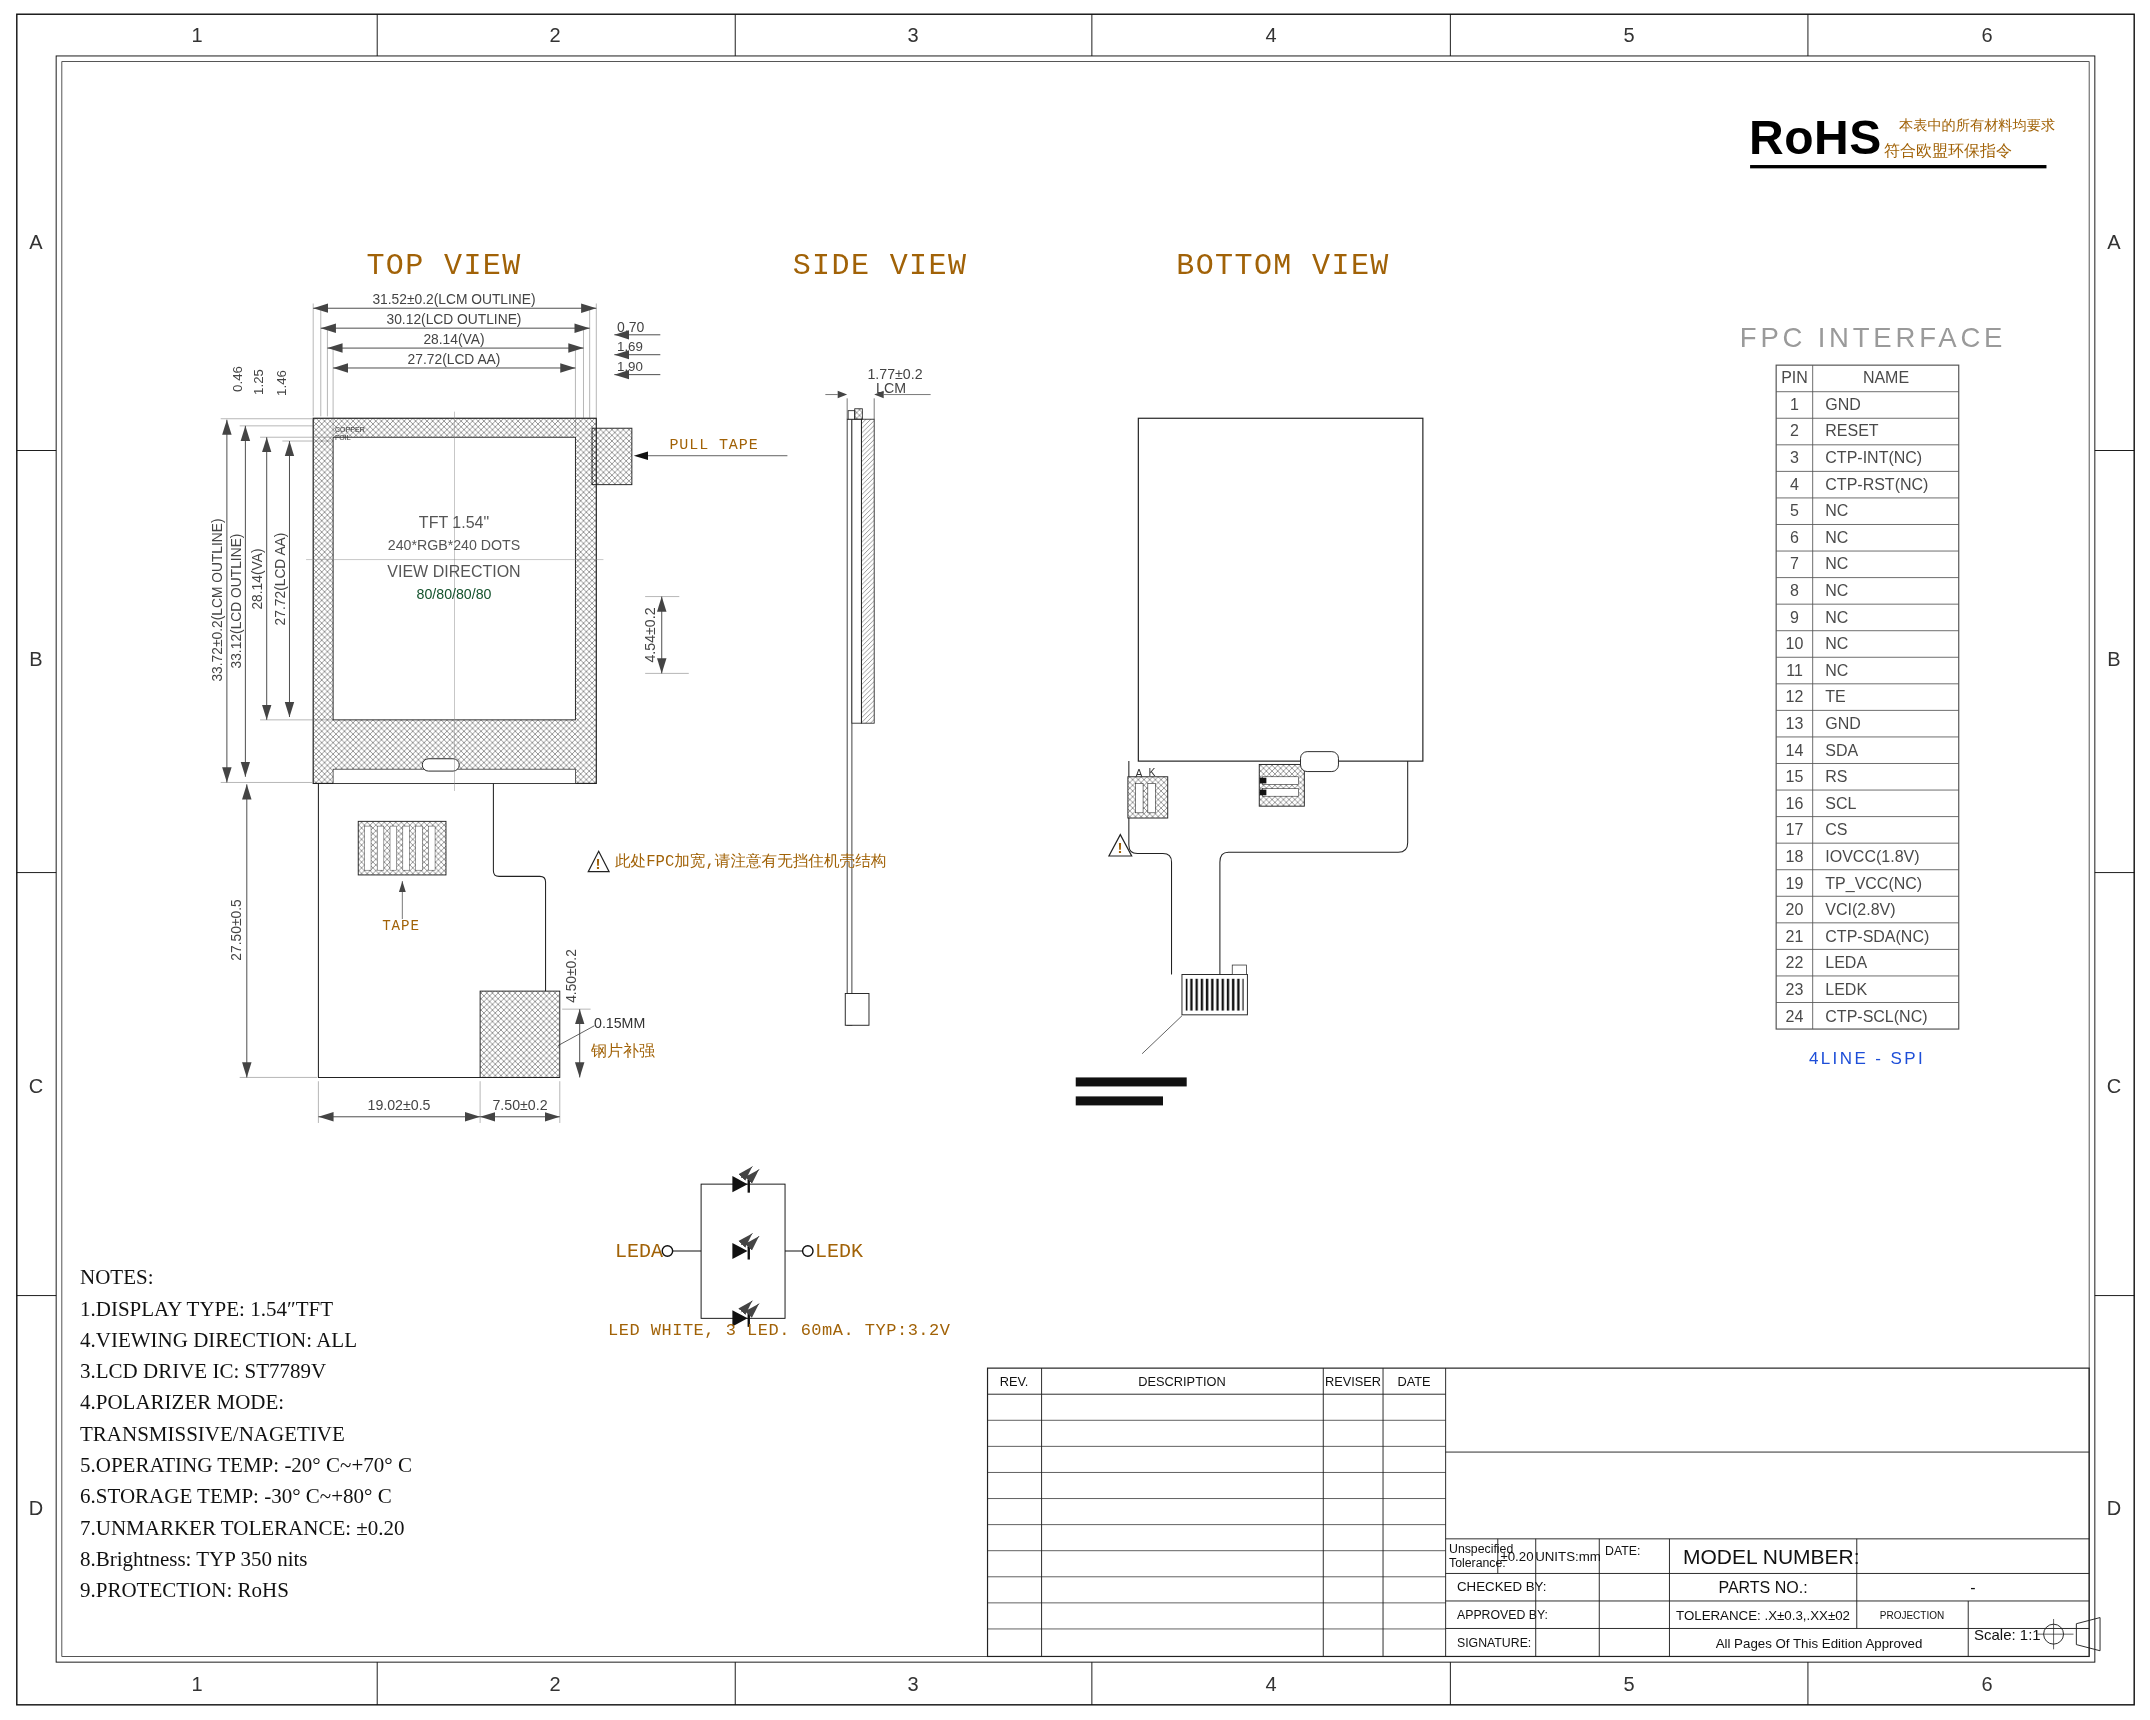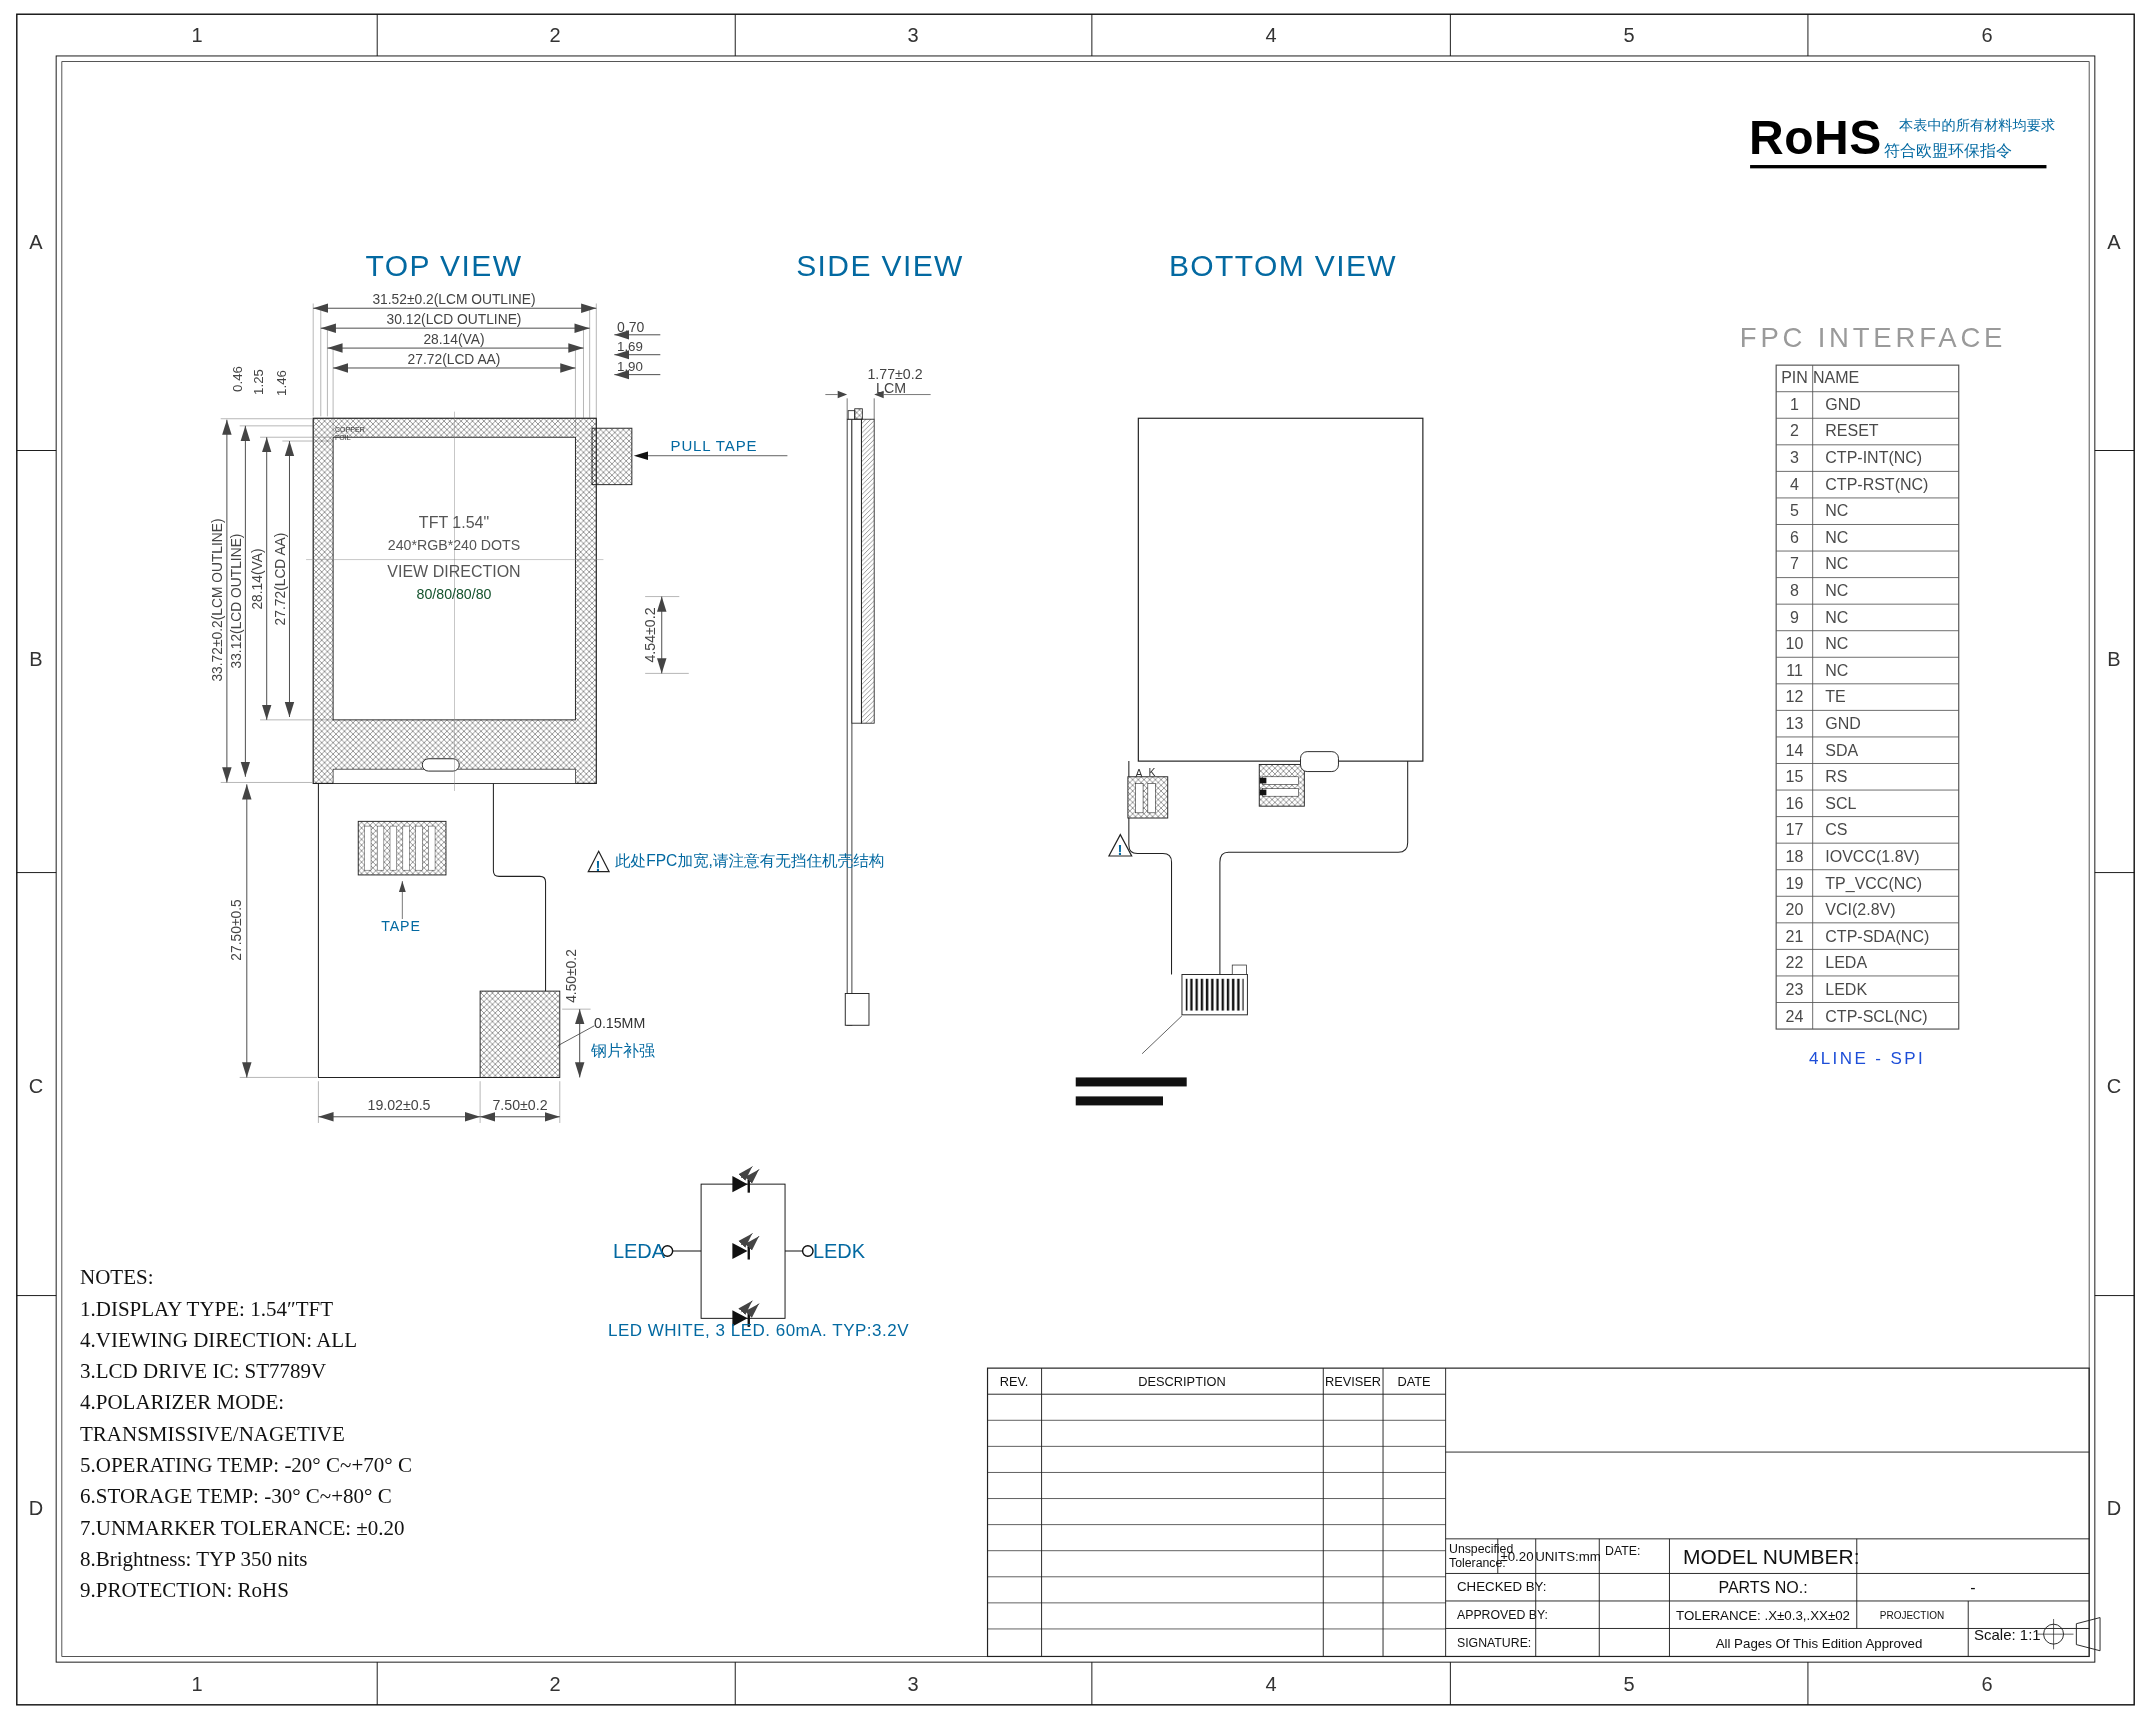--- a/index.html
+++ b/index.html
@@ -2,28 +2,28 @@
 <html style="font-size:7.6px"><head>
 <meta charset="utf-8">
 <style>
   html,body{margin:0;padding:0;background:#fff;}
   .sheet{position:relative;width:2151px;height:1720px;background:#fff;overflow:hidden;
          font-family:"Liberation Sans",sans-serif;}
   .sheet svg{position:absolute;left:0;top:0;}
   .t{position:absolute;white-space:nowrap;color:#444;font-size:14.2px;font-family:"Liberation Sans",sans-serif;}
   .c{transform:translate(-50%,-50%);}
   .r{transform:translate(-50%,-50%) rotate(-90deg);}
-  .ser{font-family:Liberation Sans, sans-serif;color:#0369a1;}
+  .ser{font-family:Liberation Mono, monospace;color:#a16207;}
   .grid{font-size:20px;color:#333;}
   .pin-t{color:#4a4a4a;font-size:16px;}
   .fpc-table{position:absolute;}
   .fr{display:flex;height:26.6px;align-items:center;}
   .fc1{width:37px;text-align:center;}
   .fc2{padding-left:12.3px;}
-  .fr.hd .fc2{flex:1;padding-left:0;}
+  .fr.hd .fc2{flex:1;padding-left:0;text-align:center;}
   .note{position:absolute;font-family:"Liberation Serif",serif;color:#111;font-size:21px;white-space:nowrap;}
   .tb{color:#111;}
 </style>
 </head>
 <body>
 
 <div class="sheet">
 
 <svg width="2151" height="1720" viewBox="0 0 4535 3627">
   <defs>

